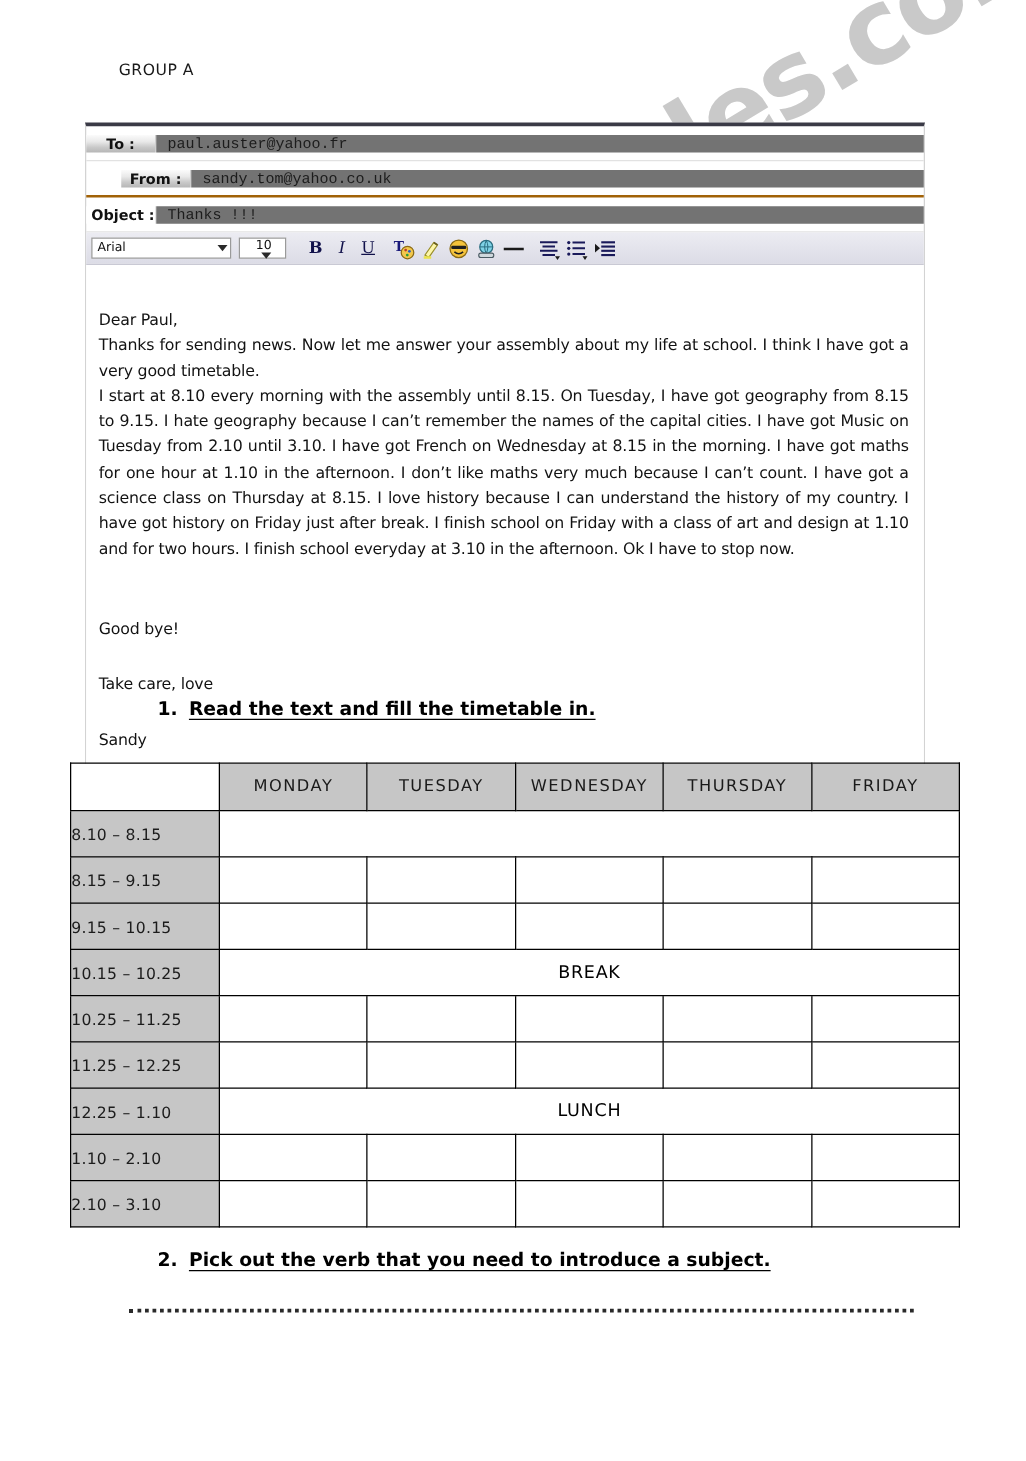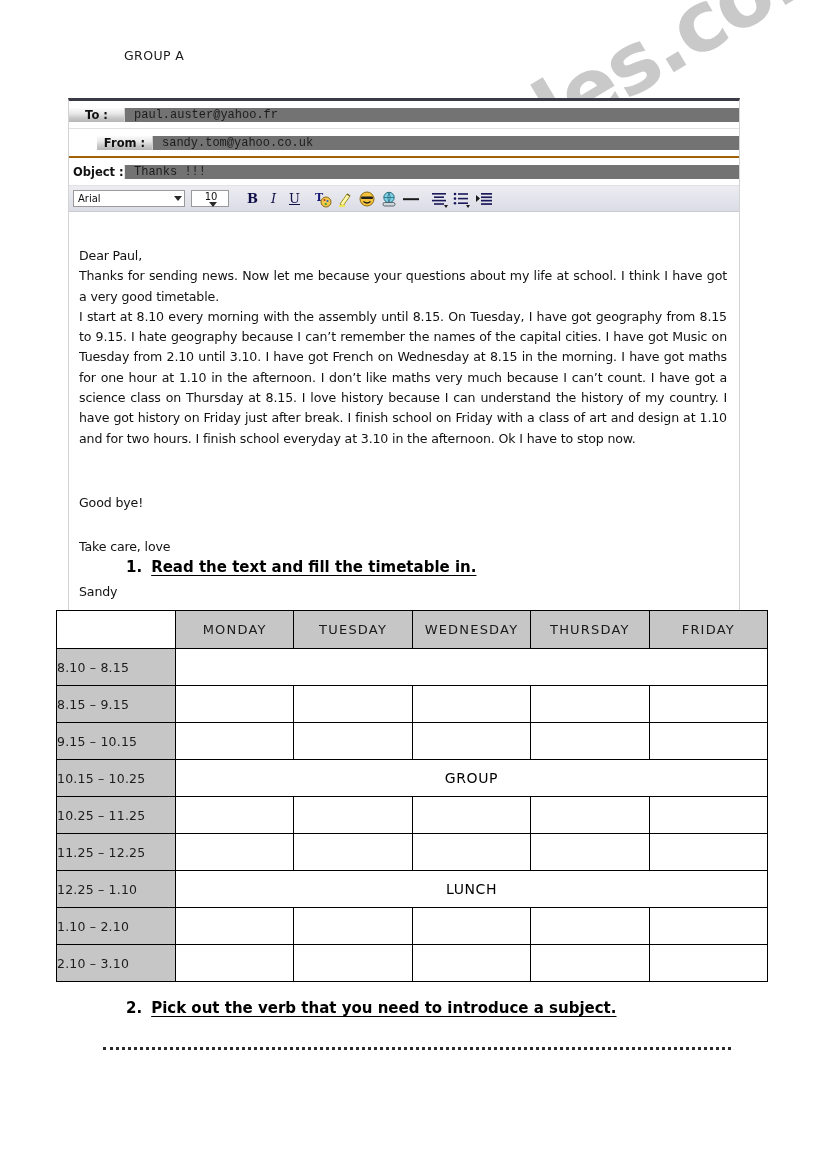--- a/index.html
+++ b/index.html
@@ -38,21 +38,20 @@
   
   .group-label {
     position: absolute;
     left: 95px;
     top: 48px;
     font-family: "DejaVu Sans", sans-serif;
     font-size: 12.5px;
     letter-spacing: 0.4px;
     color: #1a1a1a;
     z-index: 6;
-    margin-left: 29px;
   }
 
   
   .mail-panel {
     position: absolute;
     left: 68px;
     top: 98px;
     width: 672px;
     background: #ffffff;
     border-top: 3px solid #3a3a46;
@@ -374,21 +373,21 @@
         <rect x="7" y="3" width="11" height="1.7" fill="#1a1a5a"></rect>
         <rect x="7" y="6.4" width="11" height="1.7" fill="#1a1a5a"></rect>
         <rect x="7" y="9.8" width="11" height="1.7" fill="#1a1a5a"></rect>
         <rect x="7" y="13.2" width="11" height="1.7" fill="#1a1a5a"></rect>
       </svg>
     </div>
   </div>
 
   <div class="mail-body">
     <p class="nojust">Dear Paul,</p>
-    <p>Thanks for sending news. Now let me because your questions about my life at school. I think I have got a very good timetable.</p>
+    <p>Thanks for sending news. Now let me answer your assembly about my life at school. I think I have got a very good timetable.</p>
     <p>I start at 8.10 every morning with the assembly until 8.15. On Tuesday, I have got geography from 8.15 to 9.15. I hate geography because I can’t remember the names of the capital cities. I have got Music on Tuesday from 2.10 until 3.10. I have got French on Wednesday at 8.15 in the morning. I have got maths for one hour at 1.10 in the afternoon. I don’t like maths very much because I can’t count. I have got a science class on Thursday at 8.15. I love history because I can understand the history of my country. I have got history on Friday just after break. I finish school on Friday with a class of art and design at 1.10 and for two hours. I finish school everyday at 3.10 in the afternoon. Ok I have to stop now.</p>
     <div class="spacer-line"></div>
     <p class="nojust">Good bye!</p>
     <p class="nojust">Take care, love</p>
     <p class="nojust">Sandy</p>
   </div>
 </div>
 
 <div class="exercise" id="ex1">
   <span class="num">1.</span>
@@ -430,21 +429,21 @@
       <tr>
         <td class="time-cell">9.15 – 10.15</td>
         <td class="slot-cell"></td>
         <td class="slot-cell"></td>
         <td class="slot-cell"></td>
         <td class="slot-cell"></td>
         <td class="slot-cell"></td>
       </tr>
       <tr>
         <td class="time-cell">10.15 – 10.25</td>
-        <td class="merged-cell" colspan="5">GROUP</td>
+        <td class="merged-cell" colspan="5">BREAK</td>
       </tr>
       <tr>
         <td class="time-cell">10.25 – 11.25</td>
         <td class="slot-cell"></td>
         <td class="slot-cell"></td>
         <td class="slot-cell"></td>
         <td class="slot-cell"></td>
         <td class="slot-cell"></td>
       </tr>
       <tr>

